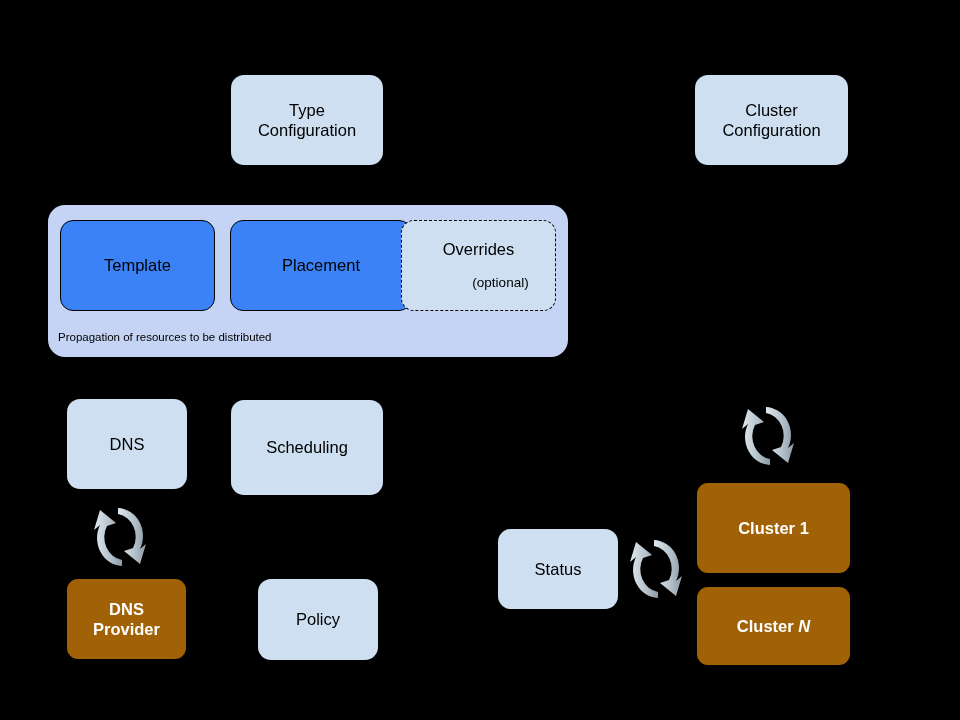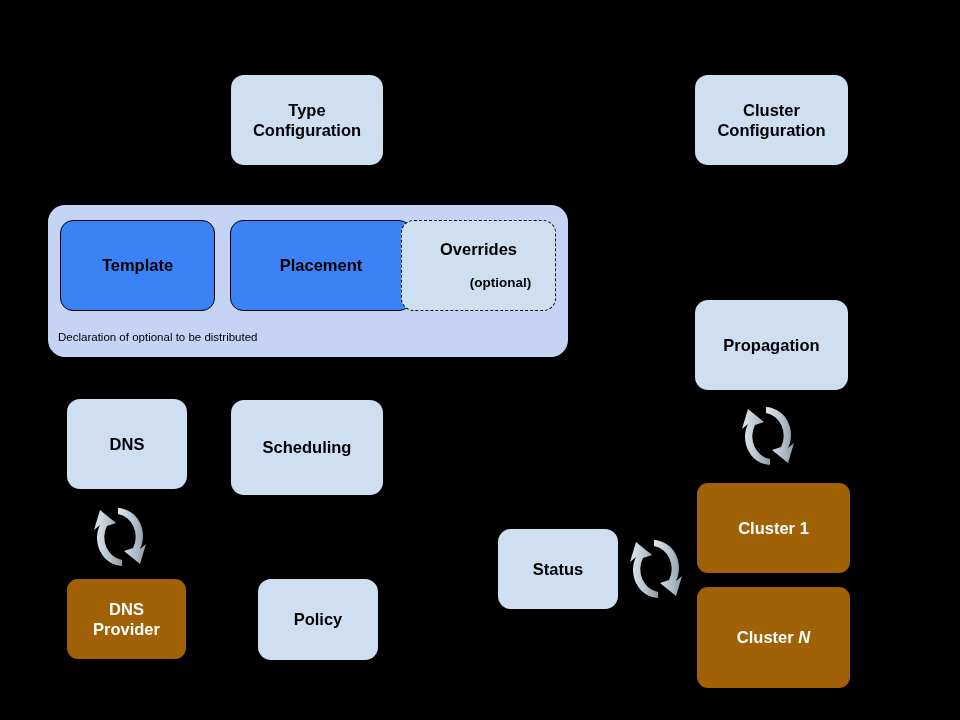--- a/index.html
+++ b/index.html
@@ -21,21 +21,20 @@
     background: #000000;
   }
   .node {
     position: absolute;
     display: flex;
     align-items: center;
     justify-content: center;
     text-align: center;
     box-sizing: border-box;
     line-height: 1.22;
-    font-weight: bold;
   }
   .node-light {
     background: #cddff1;
     color: #000000;
     border-radius: 13px;
     font-size: 16.5px;
   }
   .node-inner {
     background: #3b82f6;
     color: #000000;
@@ -144,21 +143,21 @@
 Configuration</span>
   </div>
 
   <div class="node node-light lbl-2line" style="left:695px; top:75px; width:153px; height:90px;">
     <span>Cluster
 Configuration</span>
   </div>
 
   <div class="group-box" style="left:48px; top:205px; width:520px; height:152px;"></div>
 
-  <div class="group-caption" style="left:58px; top:331px;">Declaration of optional to be distributed</div>
+  <div class="group-caption" style="left:58px; top:331px;">Propagation of resources to be distributed</div>
 
   <div class="node node-inner" style="left:60px; top:220px; width:155px; height:91px;">
     <span>Template</span>
   </div>
 
   <div class="node node-inner" style="left:230px; top:220px; width:182px; height:91px;">
     <span>Placement</span>
   </div>
 
   <div class="node node-inner-dashed" style="left:401px; top:220px; width:155px; height:91px; flex-direction:column; gap:16px;">
@@ -176,33 +175,30 @@
 
   <div class="node node-blue lbl-2line" style="left:67px; top:579px; width:119px; height:80px;">
     <span>DNS
 Provider</span>
   </div>
 
   <div class="node node-light" style="left:258px; top:579px; width:120px; height:81px;">
     <span>Policy</span>
   </div>
 
-  <div class="node node-light" style="left:695px; top:300px; width:153px; height:90px;">
-    <span>Propagation</span>
-  </div>
 
   <div class="node node-light" style="left:498px; top:529px; width:120px; height:80px;">
     <span>Status</span>
   </div>
 
   <div class="node node-blue" style="left:697px; top:483px; width:153px; height:90px;">
     <span>
       <span>Cluster </span><span>1</span>
     </span>
   </div>
 
-  <div class="node node-blue" style="left:697px; top:587px; width:153px; height:101px;">
+  <div class="node node-blue" style="left:697px; top:587px; width:153px; height:78px;">
     <span>
       <span>Cluster </span><span class="ital">N</span>
     </span>
   </div>
 
 </div>
 
 </body></html>

